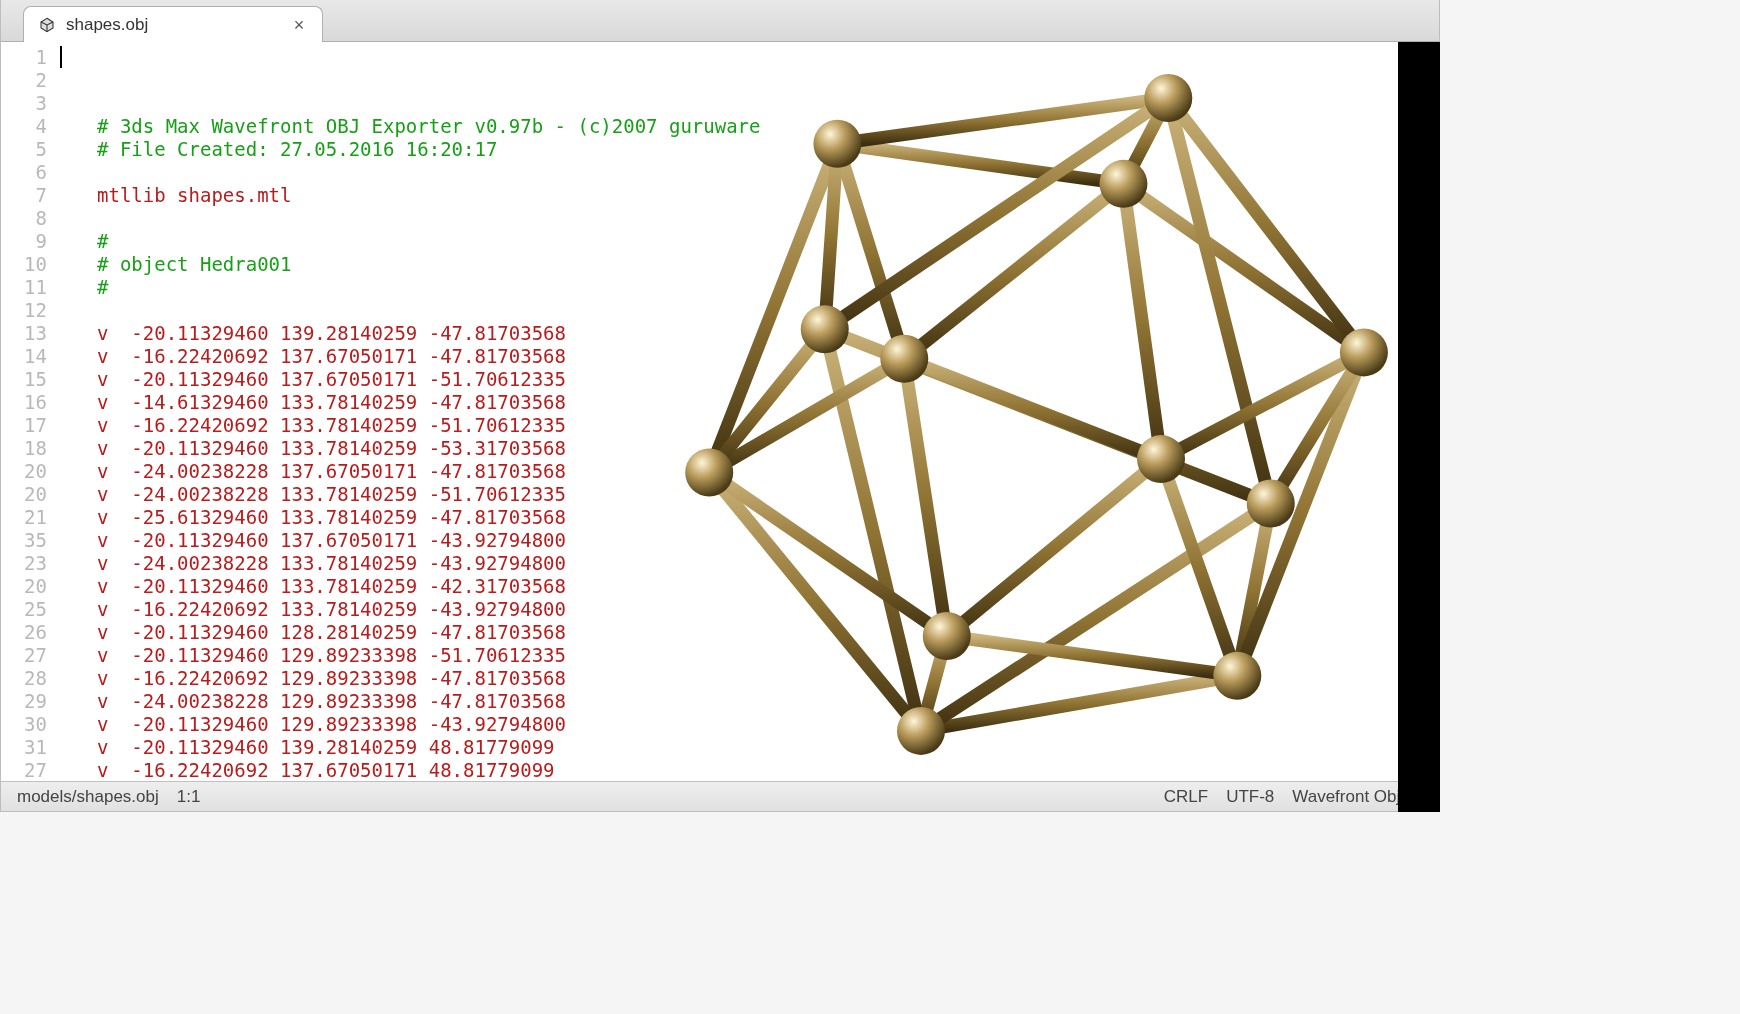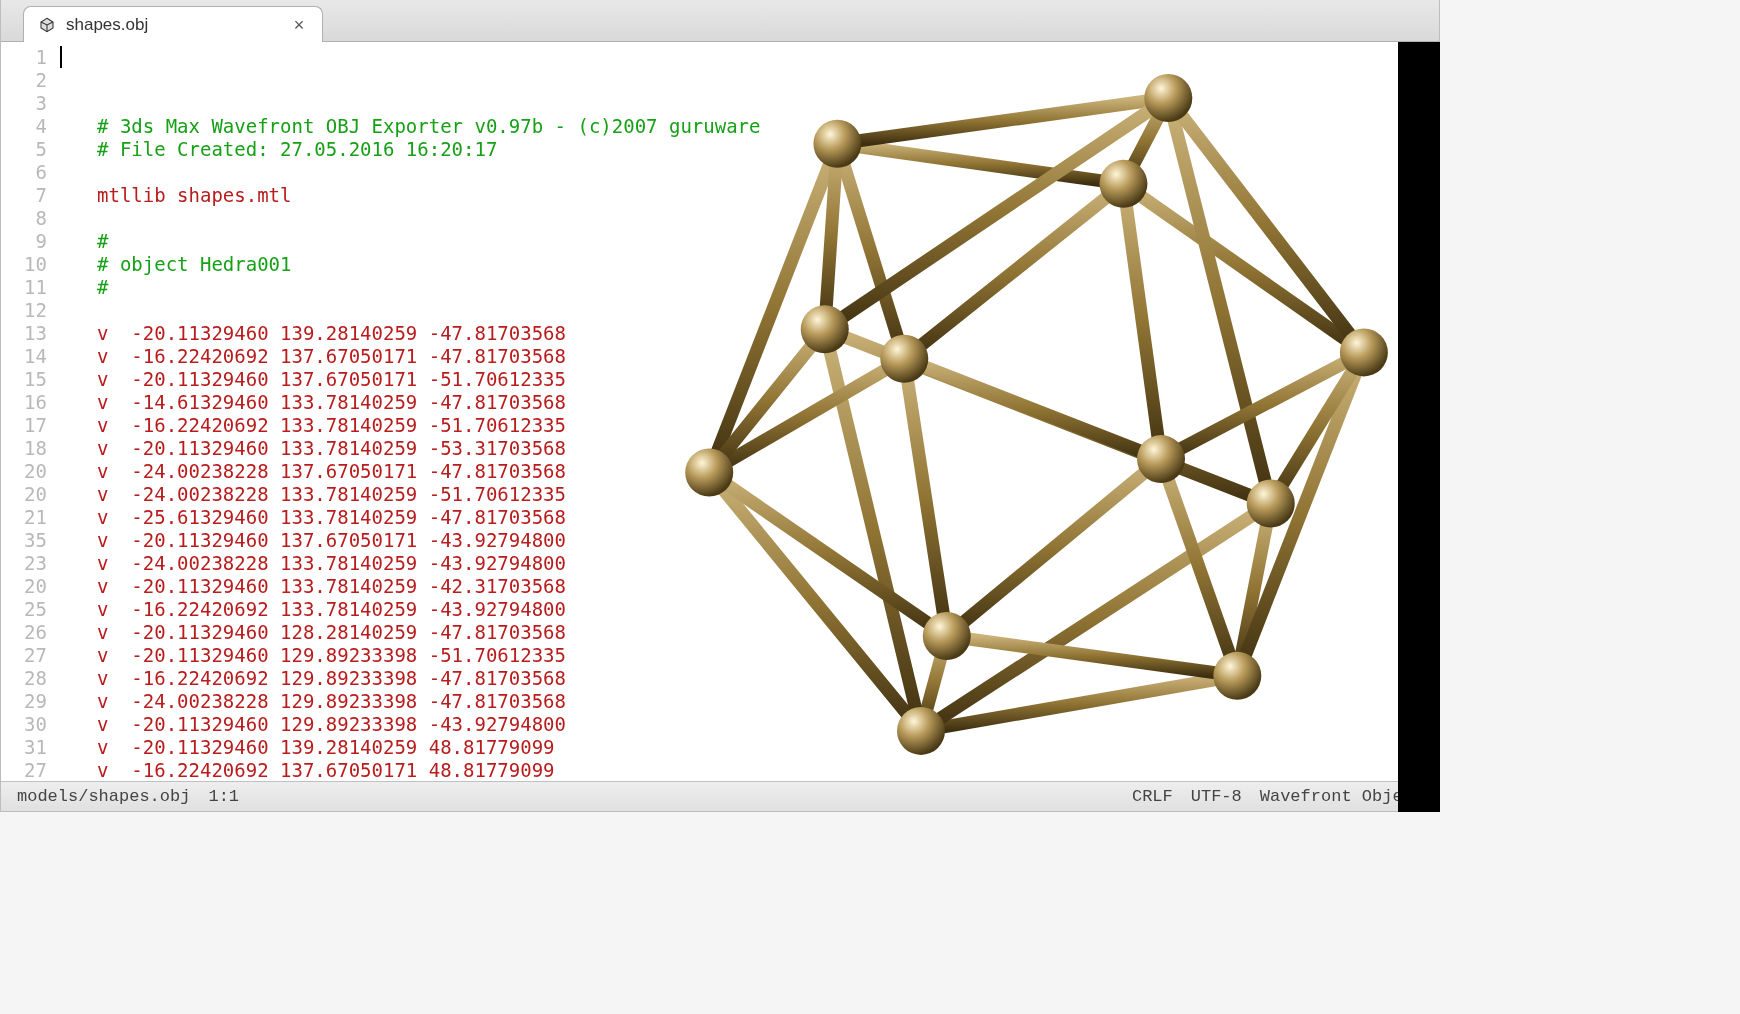--- a/index.html
+++ b/index.html
@@ -128,21 +128,21 @@
   }
 
   
   .statusbar {
     height: 30px;
     background: linear-gradient(to bottom, #eeeeee, #e0e0e0);
     border-top: 1px solid #c0c0c0;
     display: flex;
     align-items: center;
     padding: 0 16px;
-    font-family: Liberation Mono, monospace;
+    font-family: Liberation Sans, sans-serif;
     font-size: 17px;
     color: #444;
     gap: 18px;
   }
   .statusbar .spacer { flex: 1; }
 </style>
 </head>
 <body>
 
 <div class="app">

